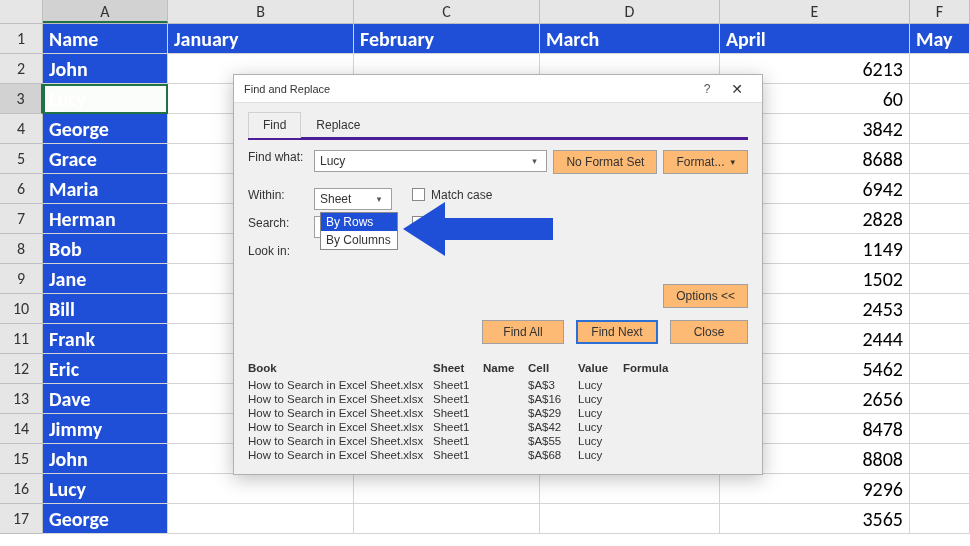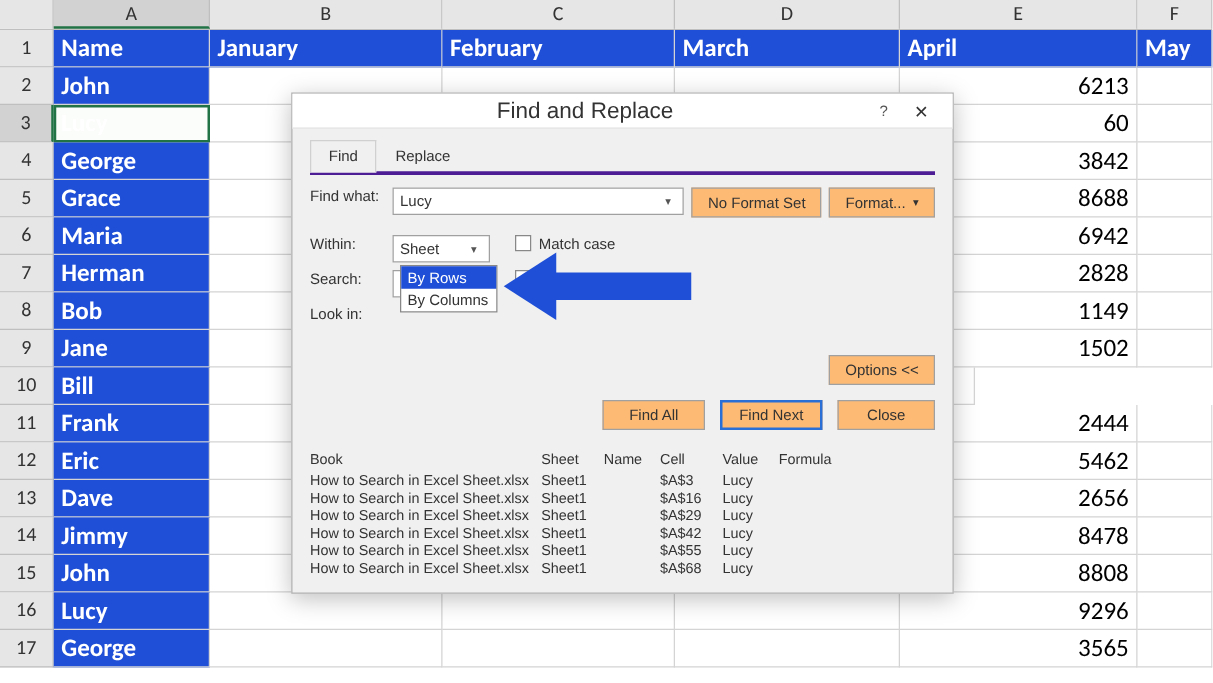--- a/index.html
+++ b/index.html
@@ -106,21 +106,21 @@
     color: #333;
   }
   .dlg-title {
     height: 28px;
     display: flex;
     align-items: center;
     padding: 0 10px;
     background: #fff;
     border-bottom: 1px solid #e0e0e0;
   }
-  .dlg-title-text { flex: 1; font-size: 18px; text-align: center; }
+  .dlg-title-text { flex: 1; font-size: 11px; }
   .dlg-help { width: 30px; text-align: center; color: #555; }
   .dlg-close { width: 30px; text-align: center; color: #333; font-size: 14px; }
   .dlg-body { padding: 8px 14px 12px 14px; }
   .tabs { display: flex; border-bottom: 3px solid #4c1d95; margin-bottom: 10px; }
   .tab {
     padding: 5px 14px;
     border: 1px solid transparent;
     position: relative;
     top: 1px;
     color: #333;
@@ -202,21 +202,21 @@
     border-top: 27px solid transparent;
     border-bottom: 27px solid transparent;
     border-right: 42px solid #1f4fd6;
   }
   .result-table {
     width: 100%;
     font-size: 11.5px;
     border-collapse: collapse;
     margin-top: 4px;
   }
-  .result-table th { text-align: left; font-weight: normal; padding: 2px 6px 4px 0; color:#333; }
+  .result-table th { text-align: left; font-weight: bold; padding: 2px 6px 4px 0; color:#333; }
   .result-table td { padding: 1px 6px 1px 0; color:#333; }
   .buttons-row {
     display: flex;
     justify-content: flex-end;
     gap: 12px;
     margin-top: 12px;
     margin-bottom: 16px;
   }
   .options-row {
     display:flex; justify-content:flex-end; margin-top: 18px;
@@ -317,20 +317,21 @@
         <div class="cell cD"></div>
         <div class="cell cE num">1502</div>
         <div class="cell cF"></div>
       </div>
       <div class="row">
         <div class="row-head">10</div>
         <div class="cell cA namecell">Bill</div>
         <div class="cell cB"></div>
         <div class="cell cC"></div>
         <div class="cell cD"></div>
+        <div class="cell cE num">2453</div>
         <div class="cell cF"></div>
       </div>
       <div class="row">
         <div class="row-head">11</div>
         <div class="cell cA namecell">Frank</div>
         <div class="cell cB"></div>
         <div class="cell cC"></div>
         <div class="cell cD"></div>
         <div class="cell cE num">2444</div>
         <div class="cell cF"></div>

